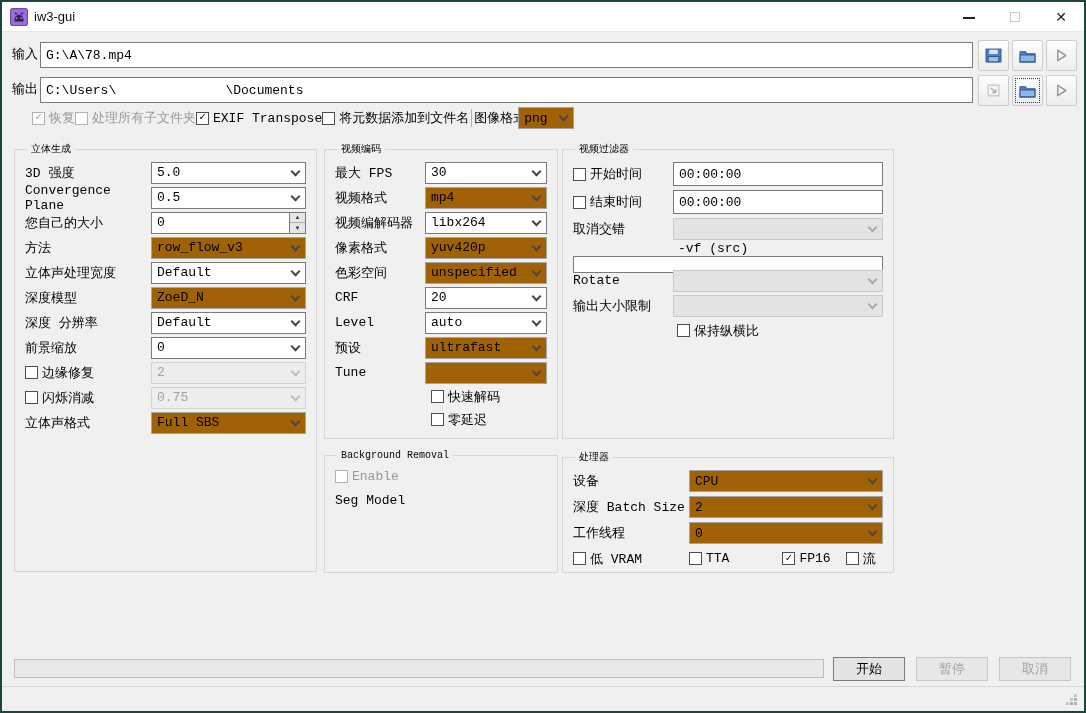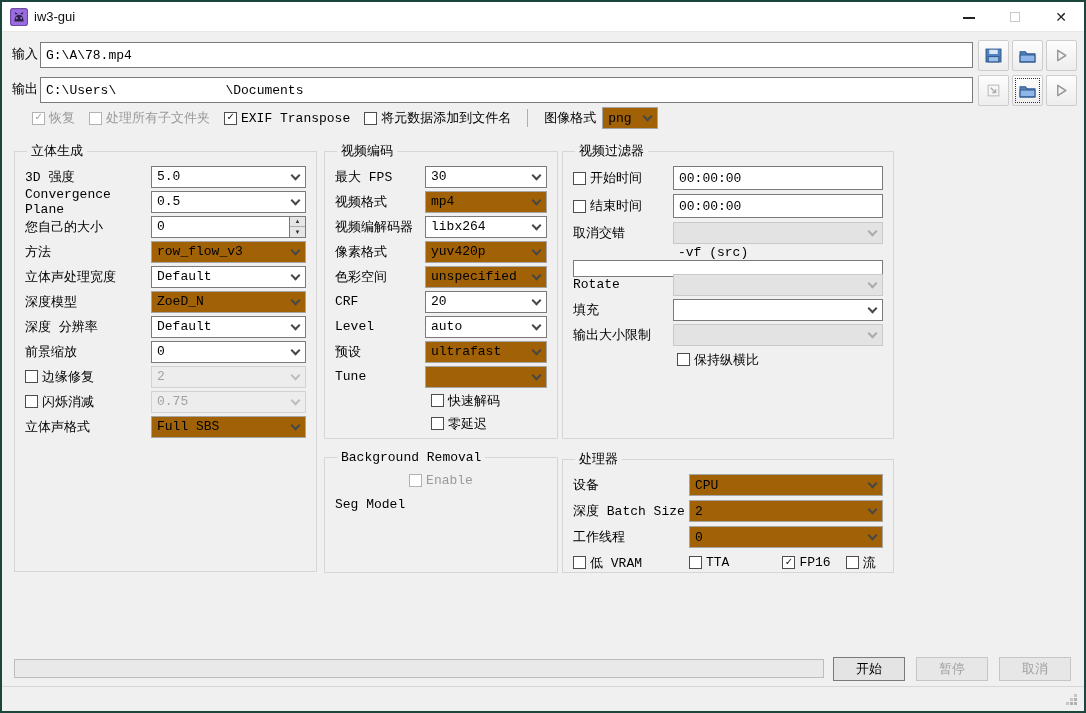--- a/index.html
+++ b/index.html
@@ -21,32 +21,32 @@
   .winbtn.min span{display:block;width:12px;height:0;border-top:2px solid #222;margin-top:2px;}
   
   .abs{position:absolute;}
   .iolabel{line-height:26px;}
   .tfield{background:#fff;border:1px solid #7a7a7a;font:inherit;padding:1px 5px;white-space:pre;}
   input.tfield{outline:none;}
   .toolbtn{width:31px;height:31px;background:linear-gradient(#fdfdfd,#ededed);
     border:1px solid #cdcdcd;border-radius:2px;display:flex;align-items:center;justify-content:center;padding:0;}
   .toolbtn.focused{outline:1px dotted #333;outline-offset:-4px;}
   
-  .optrow{display:flex;align-items:center;gap:14px;height:20px;}
+  .optrow{display:flex;align-items:center;height:20px;}
   .cbitem{display:flex;align-items:center;}
   .cb{width:13px;height:13px;background:#fff;border:1px solid #4d4d4d;display:inline-flex;
     align-items:center;justify-content:center;margin-right:4px;flex:0 0 auto;font-size:11px;line-height:11px;}
   .cb[data-checked="true"]::after{content:"✓";font-weight:bold;margin-top:-1px;}
   .cb.dis{border-color:#b2b2b2;}
   .cb.dis[data-checked="true"]::after{color:#9a9a9a;}
   .cbitem.dis .cblabel{color:#9a9a9a;}
   .vsep{width:1px;height:18px;background:#aeaeae;margin:0 2px;}
   
   fieldset.grp{position:absolute;margin:0;border:1px solid #d6d6d6;background:#f0f0f0;padding:4px 10px 0 10px;}
-  fieldset.grp legend{padding:0 4px;margin-left:2px;font-size:13px;}
+  fieldset.grp legend{padding:0 4px;margin-left:2px;font-size:10px;}
   .frow{display:flex;align-items:center;height:25px;}
   .frow .flabel{flex:0 0 auto;display:flex;align-items:center;}
   .frow .ctl{flex:1 1 auto;}
   .stereo .flabel{width:126px;}
   .video  .flabel{width:90px;}
   .filters .flabel{width:100px;}
   .bgrm   .flabel{width:90px;}
   .proc   .flabel{width:116px;}
   
   .combo{position:relative;height:22px;background:#fff;border:1px solid #7a7a7a;
@@ -369,45 +369,38 @@
       <input class="ctl tinput short" value="" style="">
       </div>
     <div class="frow">
         <span class="flabel">Rotate</span>
       <span class="ctl combo dis2">
           <span></span>
           <span class="chev"></span>
         </span>
       </div>
     <div class="frow">
-        <span class="flabel">填充</span>
-      <span class="ctl combo">
-          <span></span>
-          <span class="chev"></span>
-        </span>
-      </div>
-    <div class="frow">
         <span class="flabel">输出大小限制</span>
       <span class="ctl combo dis2">
           <span></span>
           <span class="chev"></span>
         </span>
       </div>
     <div class="frow">
         <span style="width:104px;"></span>
       <span class="cbitem">
         <span class="cb" data-checked="false"></span>
         <span>保持纵横比</span>
         </span>
       </div>
   </fieldset>
 
   <fieldset class="grp bgrm" style="left:322px;top:448px;width:234px;height:123px;">
     <legend>Background Removal</legend>
-    <div class="frow" style="height:23px;justify-content:center;">
+    <div class="frow" style="height:23px;">
       <span class="cbitem dis">
         <span class="cb dis" data-checked="false"></span>
         <span class="cblabel">Enable</span>
         </span>
       </div>
     <div class="frow">
         <span class="flabel">Seg Model</span>
       </div>
   </fieldset>
 

